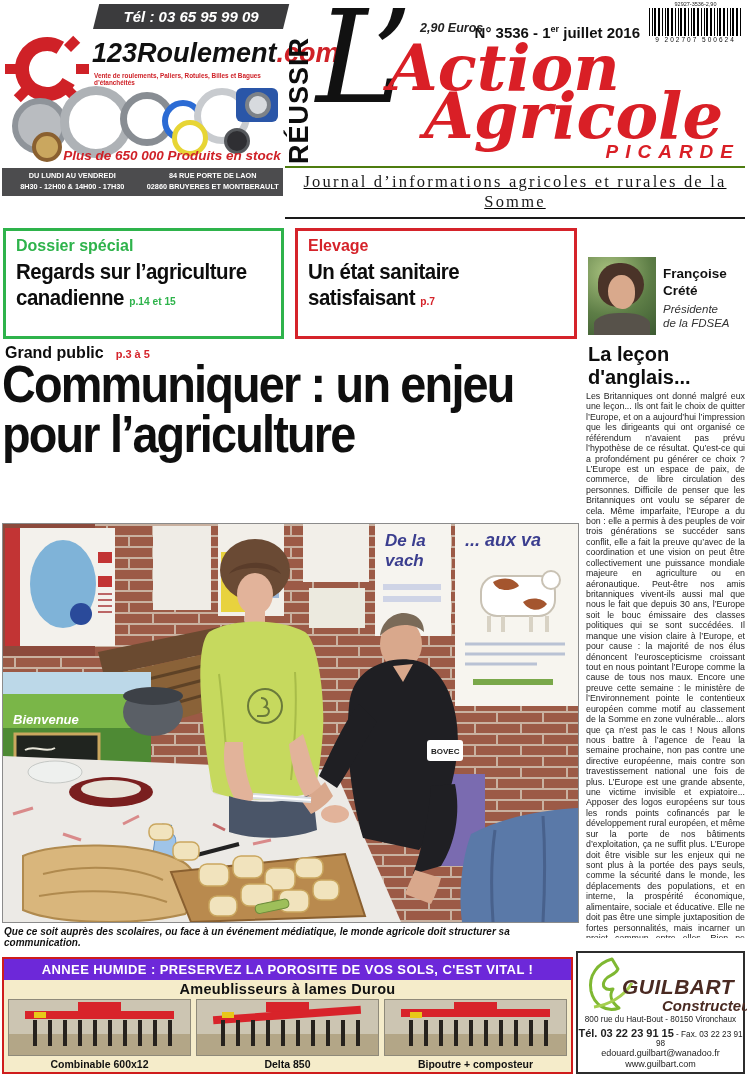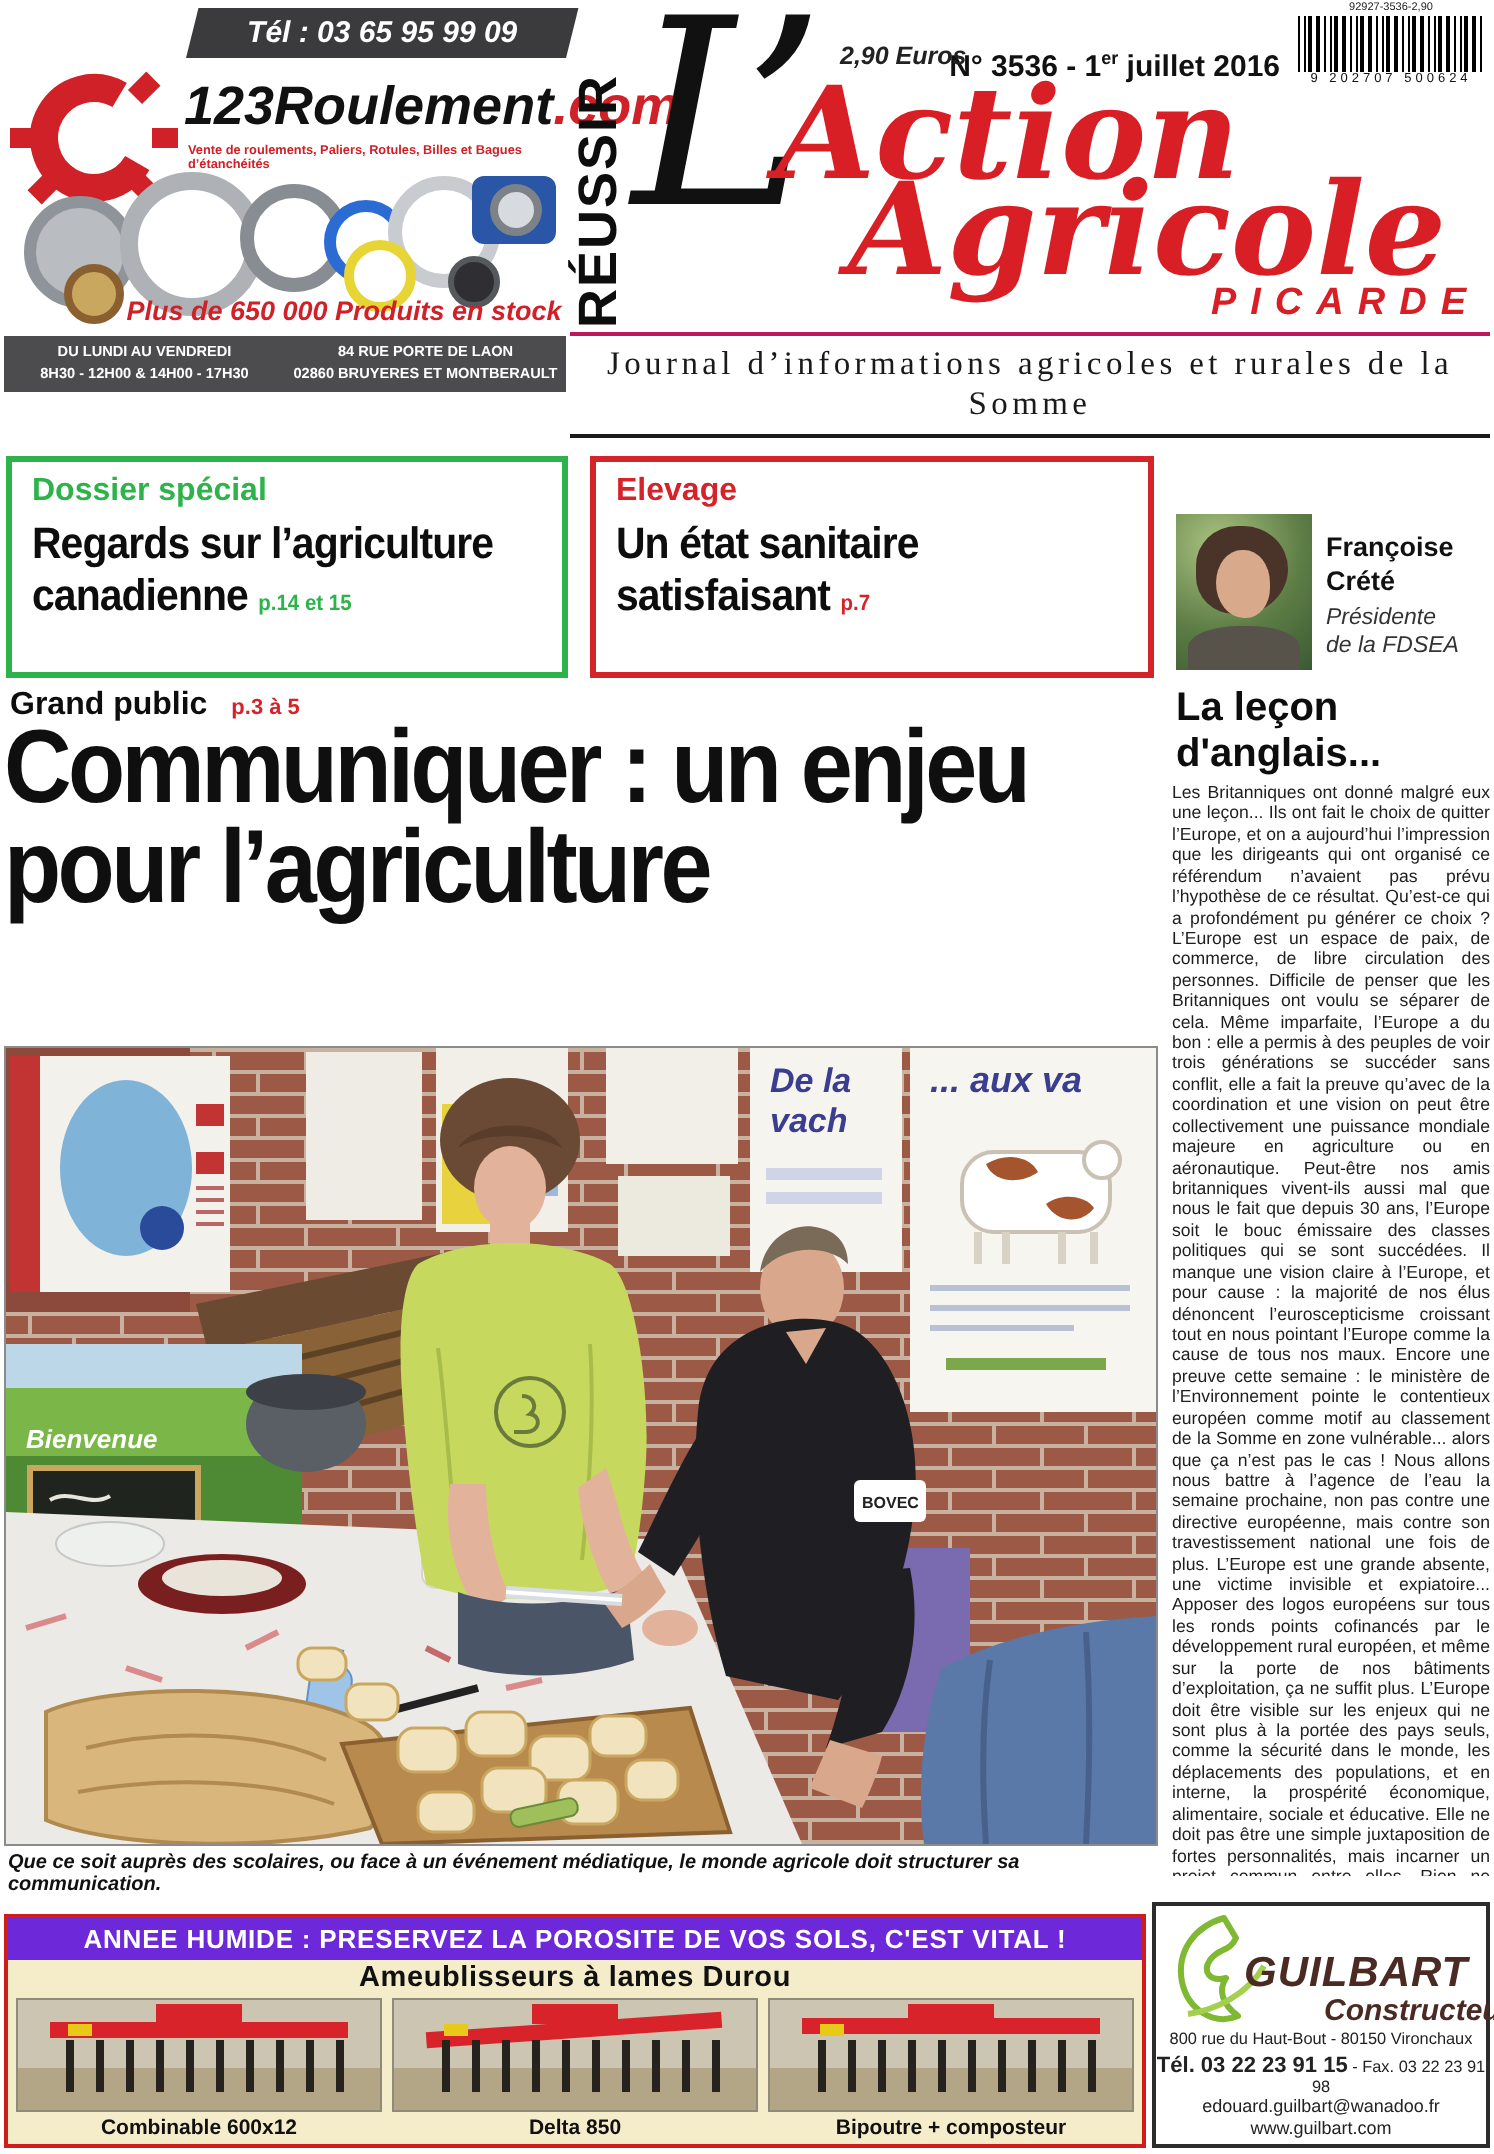--- a/index.html
+++ b/index.html
@@ -31,21 +31,21 @@
   #word2{left:424px;top:84px;font-size:64px;}
   #edition{left:500px;top:141px;width:240px;text-align:right;color:#d91f26;font-style:italic;
     font-weight:bold;font-size:19px;letter-spacing:7px;}
   #issue{left:420px;top:3px;width:220px;text-align:right;font-weight:bold;font-size:15px;color:#111;margin-top:21px;}
   #issue sup{font-size:9px;}
   #price{left:420px;top:21px;width:200px;font-style:italic;font-weight:bold;font-size:12.5px;color:#222;}
   #barcode{left:646px;top:1px;width:99px;height:47px;background:#fff;}
   #barcode .lbl{font-size:5.5px;text-align:center;color:#222;line-height:7px;}
   #barcode .bars{height:28px;margin:0 3px;background:repeating-linear-gradient(90deg,#000 0 1px,#fff 1px 3px,#000 3px 4px,#fff 4px 5px,#000 5px 7px,#fff 7px 9px,#000 9px 11px,#fff 11px 13px);}
   #barcode .digits{font-size:6.5px;text-align:center;letter-spacing:2px;color:#111;line-height:8px;}
-  #subtitle{left:285px;top:166px;width:460px;border-top:2px solid #be185d;border-bottom:2px solid #1a1a1a;}
+  #subtitle{left:285px;top:166px;width:460px;border-top:2px solid #4d7c0f;border-bottom:2px solid #1a1a1a;text-decoration:underline;}
   #subtitle div{font-family:"Liberation Serif",serif;font-size:16.5px;letter-spacing:2.2px;color:#1a1a1a;
     text-align:center;padding:4px 0 5px;}
 
   
   .teaser{top:228px;height:97px;background:#fff;padding:4px 10px;}
   #teaser-green{left:3px;width:255px;border:3px solid #2eb34b;}
   #teaser-red{left:295px;width:256px;border:3px solid #d5232a;}
   .teaser .kicker{font-weight:bold;font-size:16px;margin-top:2px;}
   #teaser-green .kicker{color:#2eb34b;}
   #teaser-red .kicker{color:#d5232a;}

